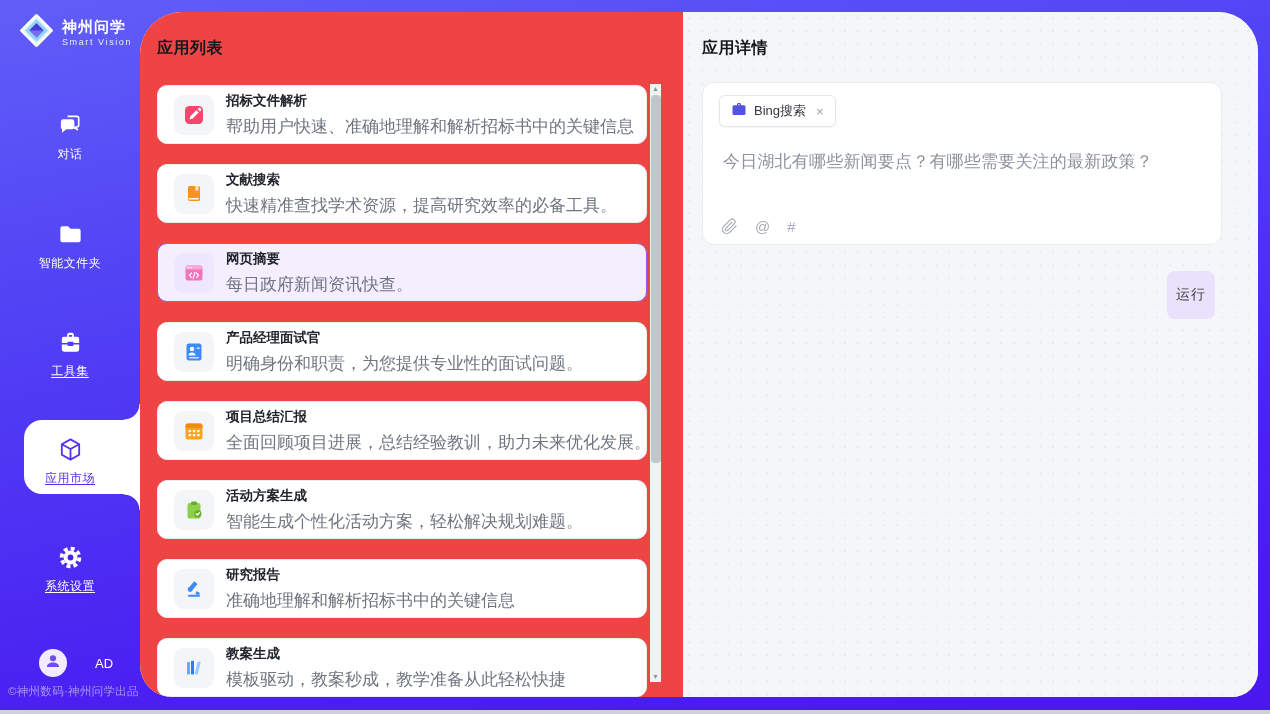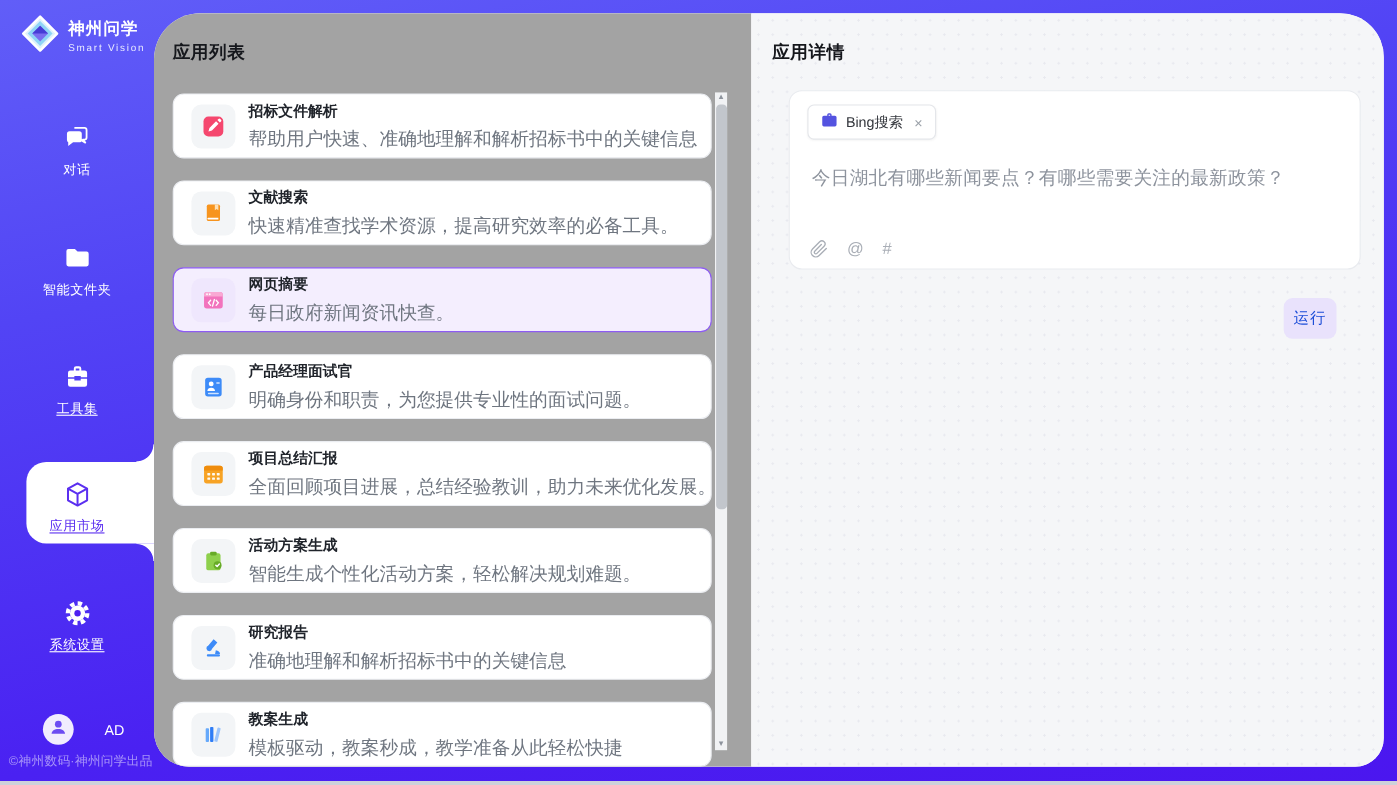--- a/index.html
+++ b/index.html
@@ -31,50 +31,50 @@
   .user{position:absolute;left:39px;top:649px;display:flex;align-items:center;gap:28px;cursor:pointer;z-index:6}
   .avatar{width:28px;height:28px;border-radius:50%;background:#f1edfe;display:flex;align-items:center;justify-content:center}
   .uname{color:#fff;font-size:13px}
   .foot{position:absolute;left:8px;top:684px;font-size:11.5px;color:rgba(255,255,255,.5);letter-spacing:.3px;z-index:6}
 
   
   .main{position:absolute;left:140px;top:12px;width:1118px;height:685px;background:#fff;
     border-radius:42px 40px 26px 32px;overflow:hidden;display:flex;z-index:4}
   .panel-title{margin:0;position:absolute;left:17px;top:26px;font-size:16px;font-weight:700;color:#15171c;letter-spacing:.5px}
 
-  .list-panel{width:543px;position:relative;background:#a3a3a3;flex:0 0 543px}
+  .list-panel{width:543px;position:relative;background:#ef4444;flex:0 0 543px}
   .cards{position:absolute;left:17px;top:73px;width:490px}
   .app-card{height:59px;box-sizing:border-box;border:1px solid #ebedf1;border-radius:10px;margin-bottom:20px;
     display:flex;align-items:center;padding-left:16px;gap:12px;background:#fff;cursor:pointer}
   .app-card.sel{background:#f4eefe;border:1.5px solid #8d5bf3}
   .cico{width:40px;height:40px;border-radius:9px;background:#f3f5f7;display:flex;align-items:center;justify-content:center;flex:0 0 40px}
   .app-card.sel .cico{background:#efe7fd}
   .ctitle{font-size:13.5px;font-weight:700;color:#20242b;margin-bottom:5px}
   .cdesc{font-size:17px;color:#6f7680;white-space:nowrap}
 
   .sb{position:absolute;left:510px;top:72px;width:11px;height:598px;background:#f1f2f4;cursor:pointer}
   .sb .ar{position:absolute;left:0;width:11px;height:10px;color:#8d939c;font-size:7px;text-align:center;line-height:10px;user-select:none}
   .sb .ar.up{top:0}
   .sb .ar.dn{bottom:0}
   .sb .thumb{position:absolute;left:.5px;top:11px;width:10px;height:368px;background:#c2c6cc;border-radius:4px}
 
   .detail-panel{flex:1;position:relative;background:#f5f6f8;
     background-image:radial-gradient(#e8e9ef 1px,rgba(0,0,0,0) 1px);background-size:13px 13px}
   .detail-panel .panel-title{left:19px}
-  .pcard{position:absolute;left:34px;top:70px;width:520px;height:163px;box-sizing:border-box;
+  .pcard{position:absolute;left:19px;top:70px;width:520px;height:163px;box-sizing:border-box;
     background:#fff;border:1px solid #e9ebef;border-radius:12px}
   .tag{position:absolute;left:16px;top:12px;height:32px;box-sizing:border-box;display:inline-flex;align-items:center;gap:7px;
     padding:0 11px;border:1px solid #e4e6ea;border-radius:6px;background:#fff;box-shadow:0 1px 2px rgba(0,0,0,.04);cursor:pointer}
   .tag .lbl{font-size:13px;color:#33363c}
   .tag .x{font-size:13px;color:#9aa0a8;margin-left:3px;cursor:pointer}
   .q{position:absolute;left:20px;top:67px;font-size:17px;color:#8d939d;letter-spacing:.2px;cursor:text}
   .irow{position:absolute;left:18px;top:134px;display:flex;align-items:center;gap:17px;color:#a9aeb6}
   .irow .ti{font-size:15px;cursor:pointer}
   .irow .si{display:flex;align-items:center;cursor:pointer}
-  .run{position:absolute;left:484px;top:259px;width:48px;height:37px;background:#e9e2fc;color:#1d4ed8;border:none;
+  .run{position:absolute;left:484px;top:259px;width:48px;height:48px;background:#e9e2fc;color:#404040;border:none;
     border-radius:8px;font-size:14px;cursor:pointer;font-family:inherit;letter-spacing:1px}
 </style>
 </head>
 <body>
 
 <div class="sidebar">
   <div class="logo">
     <span><svg width="37" height="37" viewBox="0 0 36 36">
           <polygon points="18,3 33,18 18,33 3,18" fill="#dff1fc" stroke="#fff" stroke-width="2.2" stroke-linejoin="round"></polygon>
           <polygon points="18,7 29,18 18,29 7,18" fill="#8fd4f6"></polygon>

